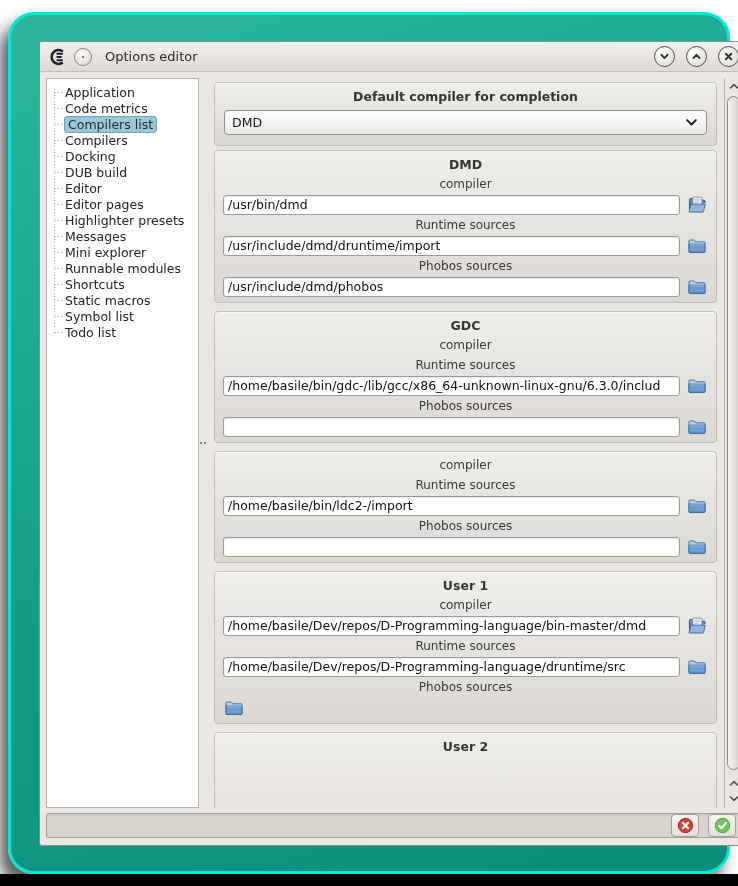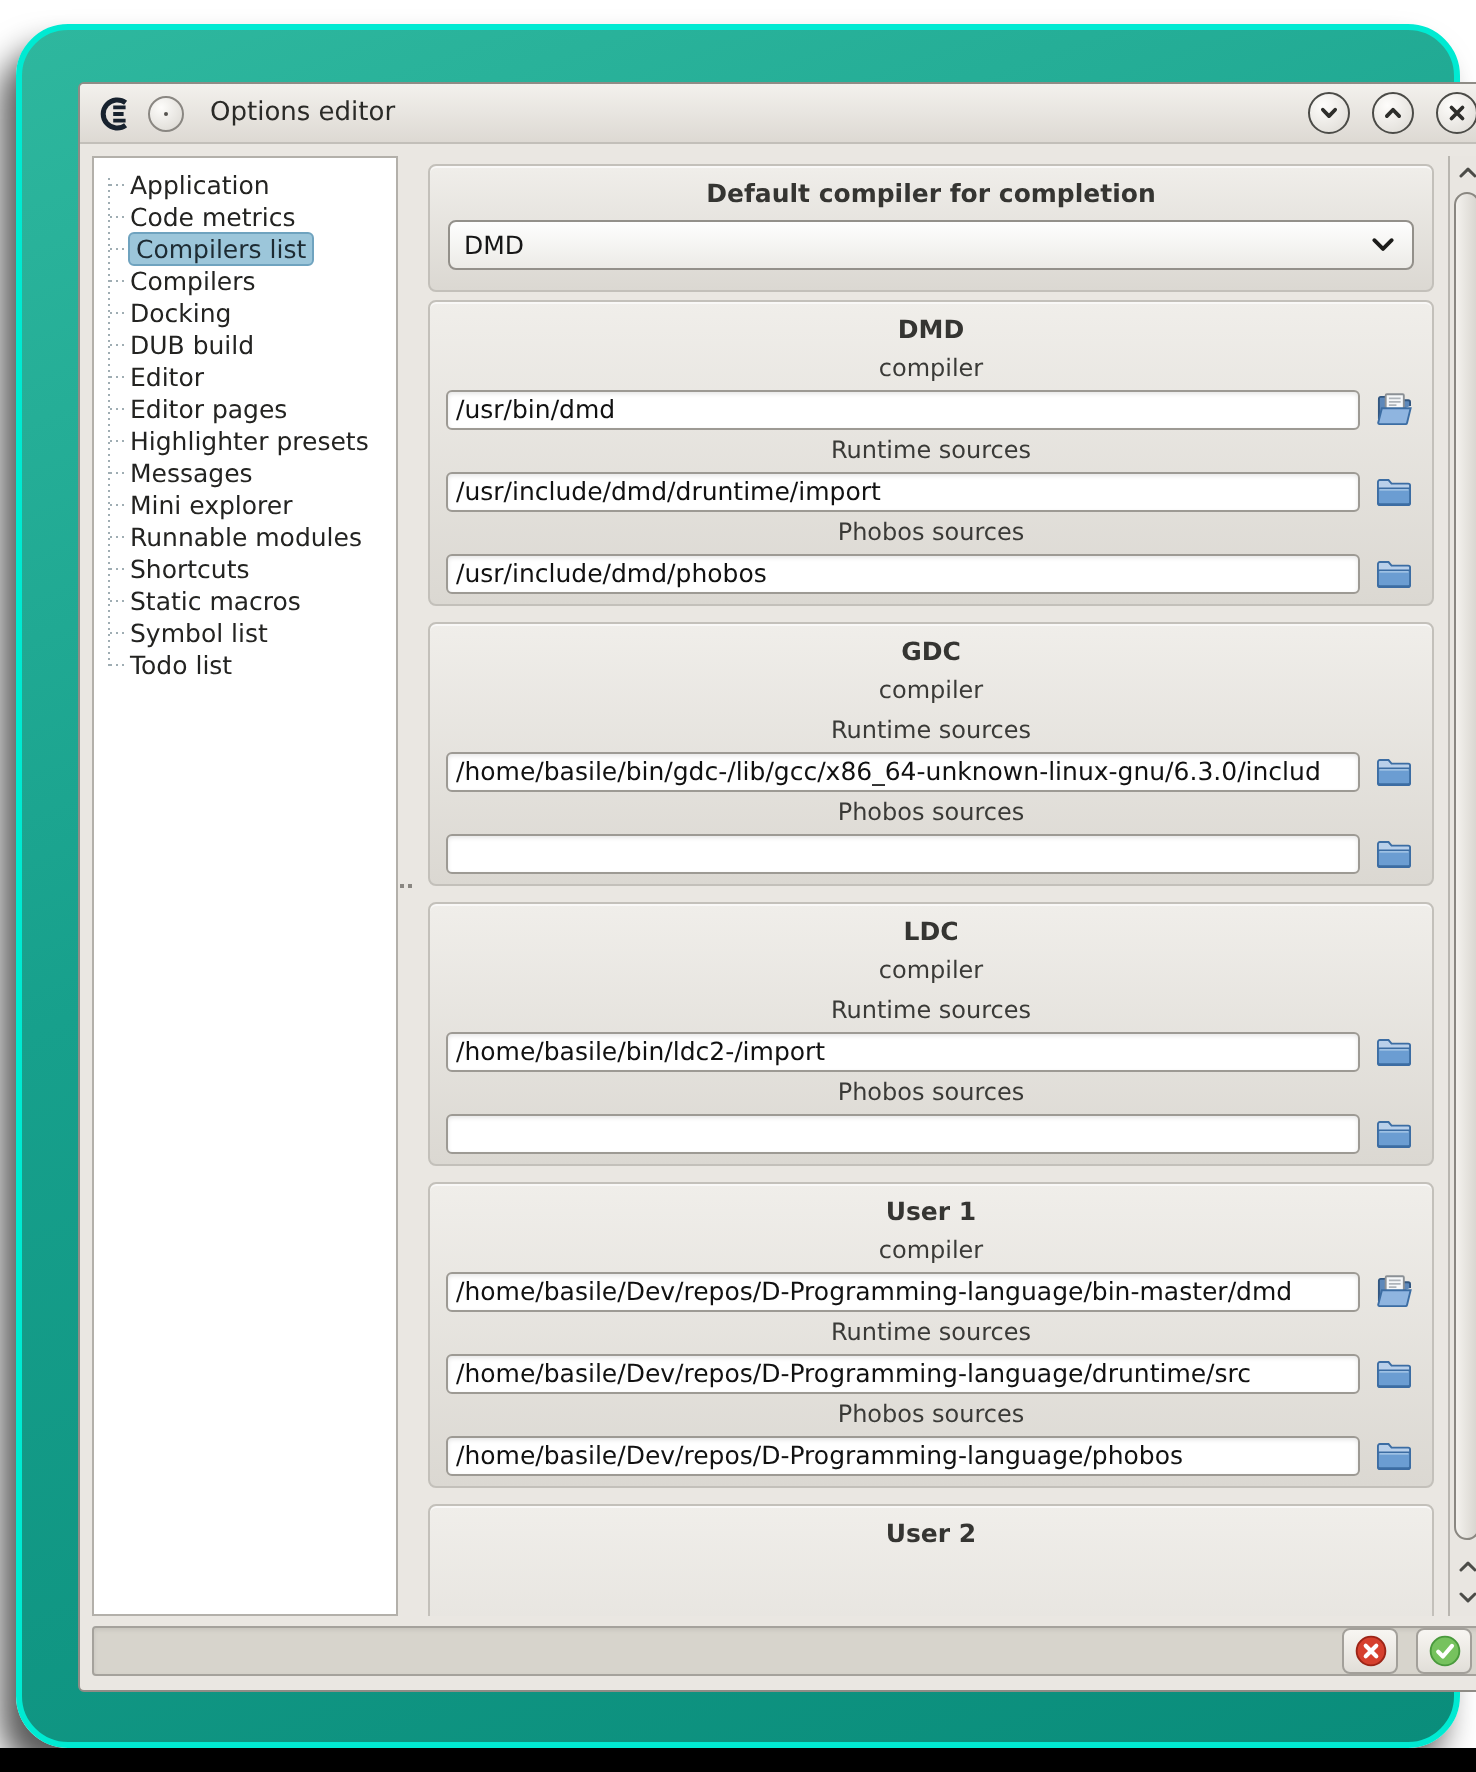--- a/index.html
+++ b/index.html
@@ -284,21 +284,20 @@
                     <svg viewBox="0 0 20 18" width="20" height="17">
                       <path d="M1.5 15.5 V4.2 a1 1 0 0 1 1-1 h4.6 l1.6 1.9 h8.8 a1 1 0 0 1 1 1 v9.4 a1 1 0 0 1-1 1 H2.5 a1 1 0 0 1-1-1 z" fill="#b9d0ea" stroke="#3c6da3"></path>
                       <path d="M1.5 15 V7.6 h17 v7.4 a1 1 0 0 1-1 1 H2.5 a1 1 0 0 1-1-1 z" fill="#6b9dd2" stroke="#3c6da3"></path>
                       <path d="M2.3 8.4 h15.4" stroke="#9ec1e4" stroke-width="0.9"></path>
                     </svg>
                   </span>
                 </button>
               </div>
             </div>
             <div class="group">
-    <div class="gtitle">LDC</div>
   <div class="flabel">compiler</div>
               <div class="flabel">Runtime sources</div>
               <div class="frow">
                 <input type="text" class="pathinput" value="/home/basile/bin/ldc2-/import" style="">
                 <button class="pick">
                   <span>
                     <svg viewBox="0 0 20 18" width="20" height="17">
                       <path d="M1.5 15.5 V4.2 a1 1 0 0 1 1-1 h4.6 l1.6 1.9 h8.8 a1 1 0 0 1 1 1 v9.4 a1 1 0 0 1-1 1 H2.5 a1 1 0 0 1-1-1 z" fill="#b9d0ea" stroke="#3c6da3"></path>
                       <path d="M1.5 15 V7.6 h17 v7.4 a1 1 0 0 1-1 1 H2.5 a1 1 0 0 1-1-1 z" fill="#6b9dd2" stroke="#3c6da3"></path>
                       <path d="M2.3 8.4 h15.4" stroke="#9ec1e4" stroke-width="0.9"></path>
@@ -344,21 +343,20 @@
                     <svg viewBox="0 0 20 18" width="20" height="17">
                       <path d="M1.5 15.5 V4.2 a1 1 0 0 1 1-1 h4.6 l1.6 1.9 h8.8 a1 1 0 0 1 1 1 v9.4 a1 1 0 0 1-1 1 H2.5 a1 1 0 0 1-1-1 z" fill="#b9d0ea" stroke="#3c6da3"></path>
                       <path d="M1.5 15 V7.6 h17 v7.4 a1 1 0 0 1-1 1 H2.5 a1 1 0 0 1-1-1 z" fill="#6b9dd2" stroke="#3c6da3"></path>
                       <path d="M2.3 8.4 h15.4" stroke="#9ec1e4" stroke-width="0.9"></path>
                     </svg>
                   </span>
                 </button>
               </div>
               <div class="flabel">Phobos sources</div>
               <div class="frow">
-                <input type="text" class="pathinput" value="/home/basile/Dev/repos/D-Programming-language/phobos" style="">
                 <button class="pick">
                   <span>
                     <svg viewBox="0 0 20 18" width="20" height="17">
                       <path d="M1.5 15.5 V4.2 a1 1 0 0 1 1-1 h4.6 l1.6 1.9 h8.8 a1 1 0 0 1 1 1 v9.4 a1 1 0 0 1-1 1 H2.5 a1 1 0 0 1-1-1 z" fill="#b9d0ea" stroke="#3c6da3"></path>
                       <path d="M1.5 15 V7.6 h17 v7.4 a1 1 0 0 1-1 1 H2.5 a1 1 0 0 1-1-1 z" fill="#6b9dd2" stroke="#3c6da3"></path>
                       <path d="M2.3 8.4 h15.4" stroke="#9ec1e4" stroke-width="0.9"></path>
                     </svg>
                   </span>
                 </button>
               </div>

